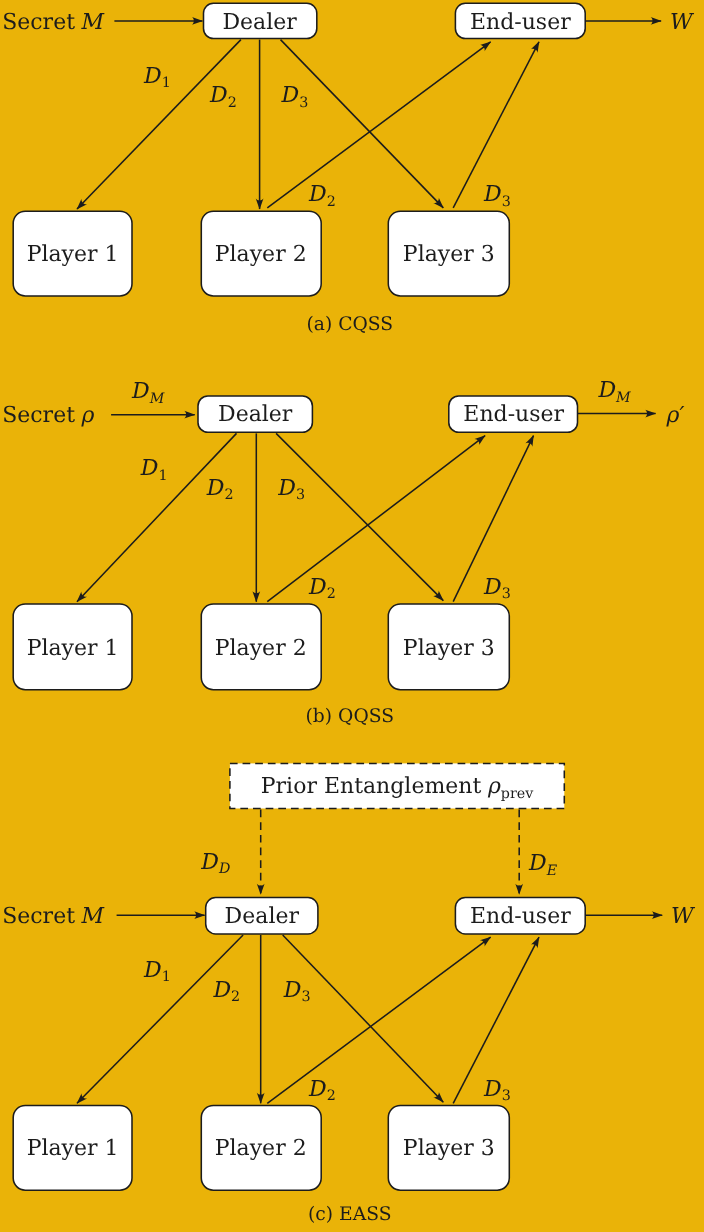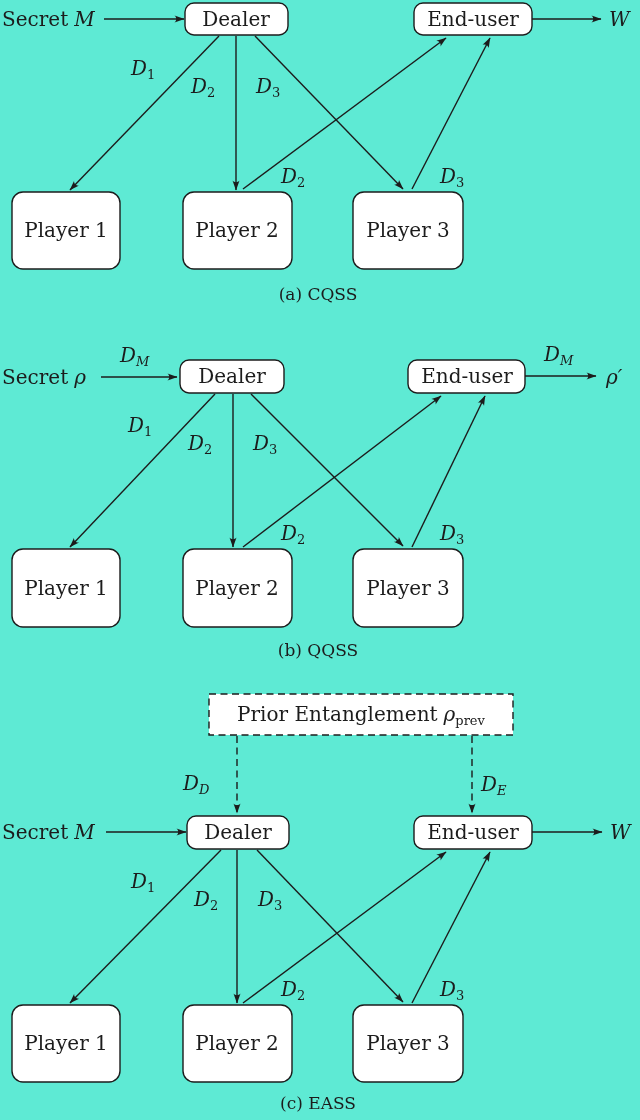--- a/index.html
+++ b/index.html
@@ -1,16 +1,16 @@
 <!DOCTYPE html>
 <html><head>
 <meta charset="utf-8">
 <style>
   html,body{margin:0;padding:0;background:#ffffff;}
-  #fig{position:relative;width:640px;height:1120px;background:#5eead4;overflow:hidden;}
+  #fig{position:relative;width:640px;height:1120px;background:#eab308;overflow:hidden;}
   svg text{font-family:"DejaVu Serif","Liberation Serif",serif;fill:#1c1c1c;}
   .t{font-size:20px;}
   .cap{font-size:17px;}
   .it{font-style:italic;}
   .ch{font-size:20px;font-style:italic;}
   .chs{font-size:13px;font-style:normal;}
   .iti{font-style:italic;}
   .ln{stroke:#1c1c1c;stroke-width:1.4;fill:none;}
   .dash{stroke-dasharray:7 4.5;}
   .bx{stroke:#1c1c1c;stroke-width:1.4;fill:#ffffff;}

